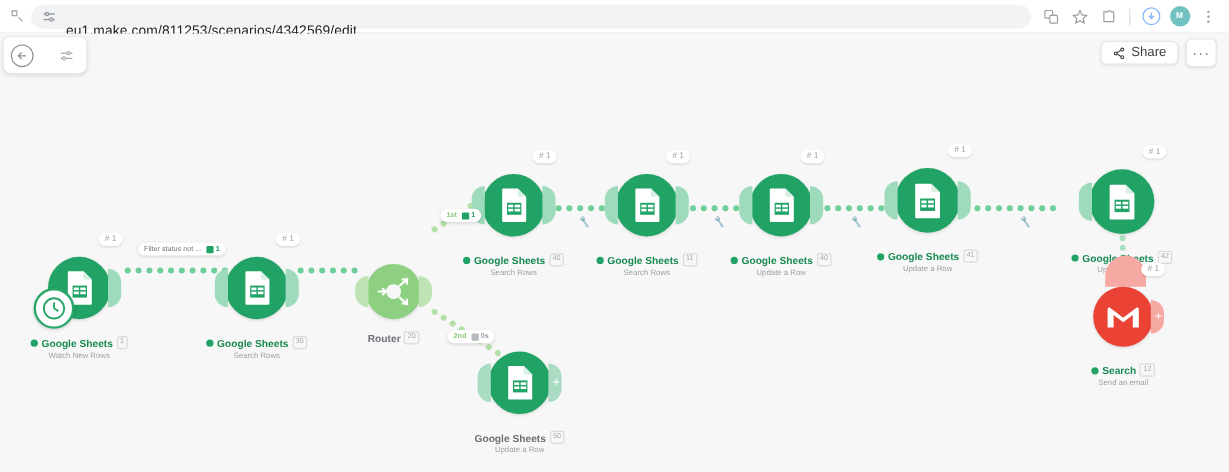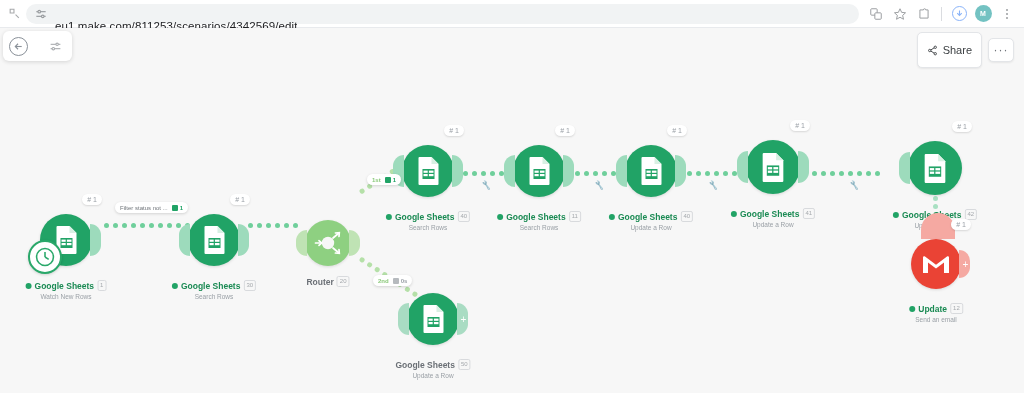--- a/index.html
+++ b/index.html
@@ -88,21 +88,21 @@
     letter-spacing: .05px;
   }
   .sliders-icon { margin-left: 12px; opacity: .6; display:flex; }
 
   .top-right {
     position: absolute; top: 4px; right: 10px;
     display: flex; align-items: center; gap: 6px;
     z-index: 40;
   }
   .share-btn {
-    height: 36px; background: #ffffff;
+    height: 20px; background: #ffffff;
     border: 1px solid #e3e5e8; border-radius: 5px;
     box-shadow: 0 1px 2px rgba(0,0,0,.07);
     display: flex; align-items: center; gap: 5px;
     padding: 0 9px;
     font-size: 11px; color: #3c4043;
     cursor: pointer;
   }
   .more-btn {
     width: 26px; height: 24px; background: #fff;
     border: 1px solid #e3e5e8; border-radius: 5px;
@@ -665,21 +665,21 @@
       <span class="hash"># 1</span>
       <span>
         <svg width="30" height="24" viewBox="0 0 30 24">
           <path d="M2 21V5.4c0-1 1.2-1.6 2-1L15 12.8 26 4.4c.8-.6 2 0 2 1V21h-5V10.5l-8 6-8-6V21z" fill="#ffffff"></path>
         </svg>
       </span>
     </div>
     <div class="node-label" style="top:64px;">
       <div class="nl-title">
         <span class="nl-dot"></span>
-        <span>Update</span>
+        <span>Search</span>
         <span class="nl-badge">12</span>
       </div>
       <div class="nl-sub">Send an email</div>
     </div>
   </div>
 
   <div class="node" style="left:407px; top:265px;">
     <div class="bulb gs" style="width:52px; height:52px;">
       <span class="half left pale"></span>
       <span class="half right pale plus">+</span>

